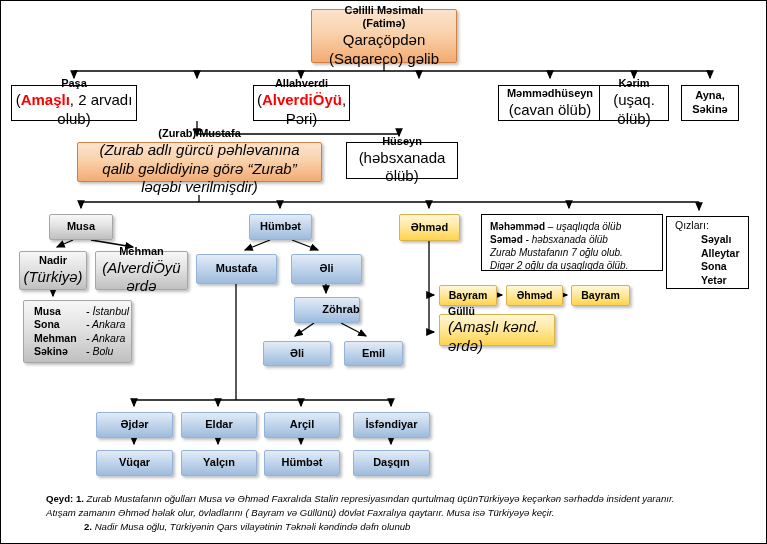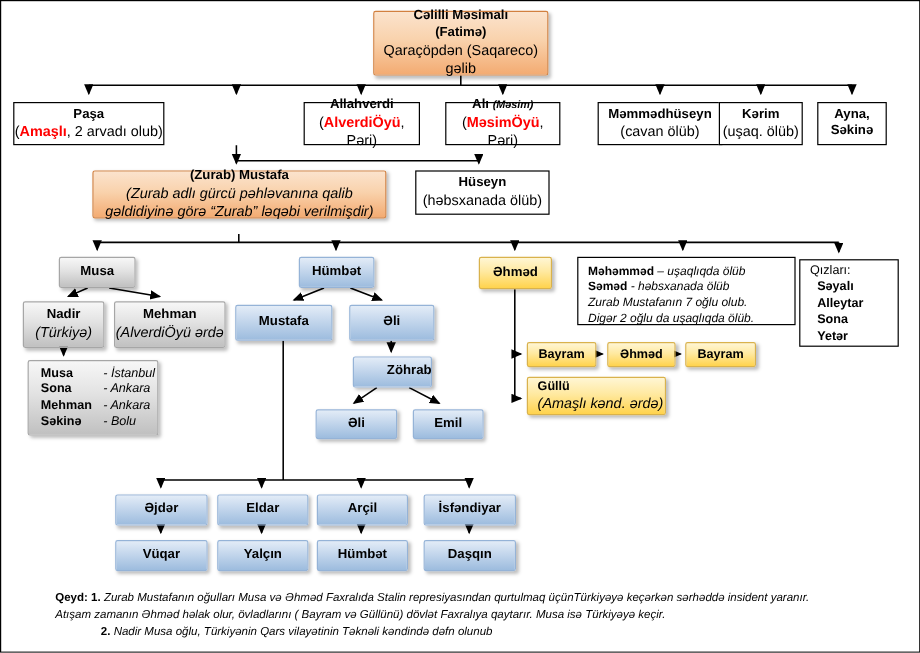--- a/index.html
+++ b/index.html
@@ -31,37 +31,37 @@
     border:1px solid #a6a6a6;border-radius:2px;
     box-shadow:2px 2px 3px rgba(0,0,0,0.25);
   }
   .yellow{
     background:linear-gradient(180deg,#fff6d4 0%,#ffe9a0 45%,#ffd34d 100%);
     border:1px solid #d9b24c;border-radius:2px;
     box-shadow:2px 2px 3px rgba(0,0,0,0.25);
     font-weight:bold;
   }
   .name{font-weight:bold;}
-  .sub{font-size:12px;font-weight:normal;}
+  .sub{font-size:15px;font-weight:normal;}
   .it{font-style:italic;}
   .red{color:#ff0000;font-weight:bold;}
   .left{align-items:flex-start;text-align:left;}
   .smallcap{font-size:9px;}
   
   .infobox{justify-content:flex-start;padding:5px 8px;font-size:10px;line-height:1.3;}
   .infobox .gap{height:4px;}
   
   .glist{justify-content:center;padding:4px 0 4px 10px;font-size:10.5px;}
   .glist .row{display:grid;grid-template-columns:52px auto;line-height:1.28;}
   .glist .n{font-weight:bold;text-align:left;}
   .glist .p{font-style:italic;text-align:left;}
   
   .qiz{justify-content:center;padding:6px 4px 4px 8px;font-size:10.5px;line-height:1.3;}
   .qiz .t{font-weight:normal;}
-  .qiz .i{font-weight:bold;padding-left:6px;}
+  .qiz .i{font-weight:bold;padding-left:6px;margin-left:20px;}
   
   #note{
     position:absolute;left:45px;top:491px;width:712px;z-index:2;
     font-size:9.6px;line-height:1.45;white-space:nowrap;
   }
   #note .bold{font-weight:bold;font-style:normal;}
   #note .txt{font-style:italic;}
   #note .ln3{padding-left:38px;}
 </style>
 </head>
@@ -138,24 +138,20 @@
   </div>
 
   <div class="b white" style="left:10px;top:84px;width:126px;height:36px;">
     <span class="name">Paşa</span>
     <span class="sub"><span>(</span><span class="red">Amaşlı</span><span>, 2 arvadı olub)</span></span>
   </div>
   <div class="b white" style="left:252px;top:84px;width:97px;height:36px;">
     <span class="name">Allahverdi</span>
     <span class="sub"><span>(</span><span class="red">AlverdiÖyü</span><span>, Pəri)</span></span>
   </div>
-  <div class="b white" style="left:370px;top:84px;width:96px;height:36px;">
-    <span><span class="name">Alı</span> <span class="name it smallcap">(Məsim)</span></span>
-    <span class="sub"><span>(</span><span class="red">MəsimÖyü</span><span>, Pəri)</span></span>
-  </div>
   <div class="b white" style="left:497px;top:84px;width:104px;height:36px;">
     <span class="name">Məmmədhüseyn</span>
     <span class="sub">(cavan ölüb)</span>
   </div>
   <div class="b white" style="left:598px;top:84px;width:70px;height:36px;">
     <span class="name">Kərim</span>
     <span class="sub">(uşaq. ölüb)</span>
   </div>
   <div class="b white" style="left:680px;top:84px;width:58px;height:36px;">
     <span class="name">Ayna,</span>

